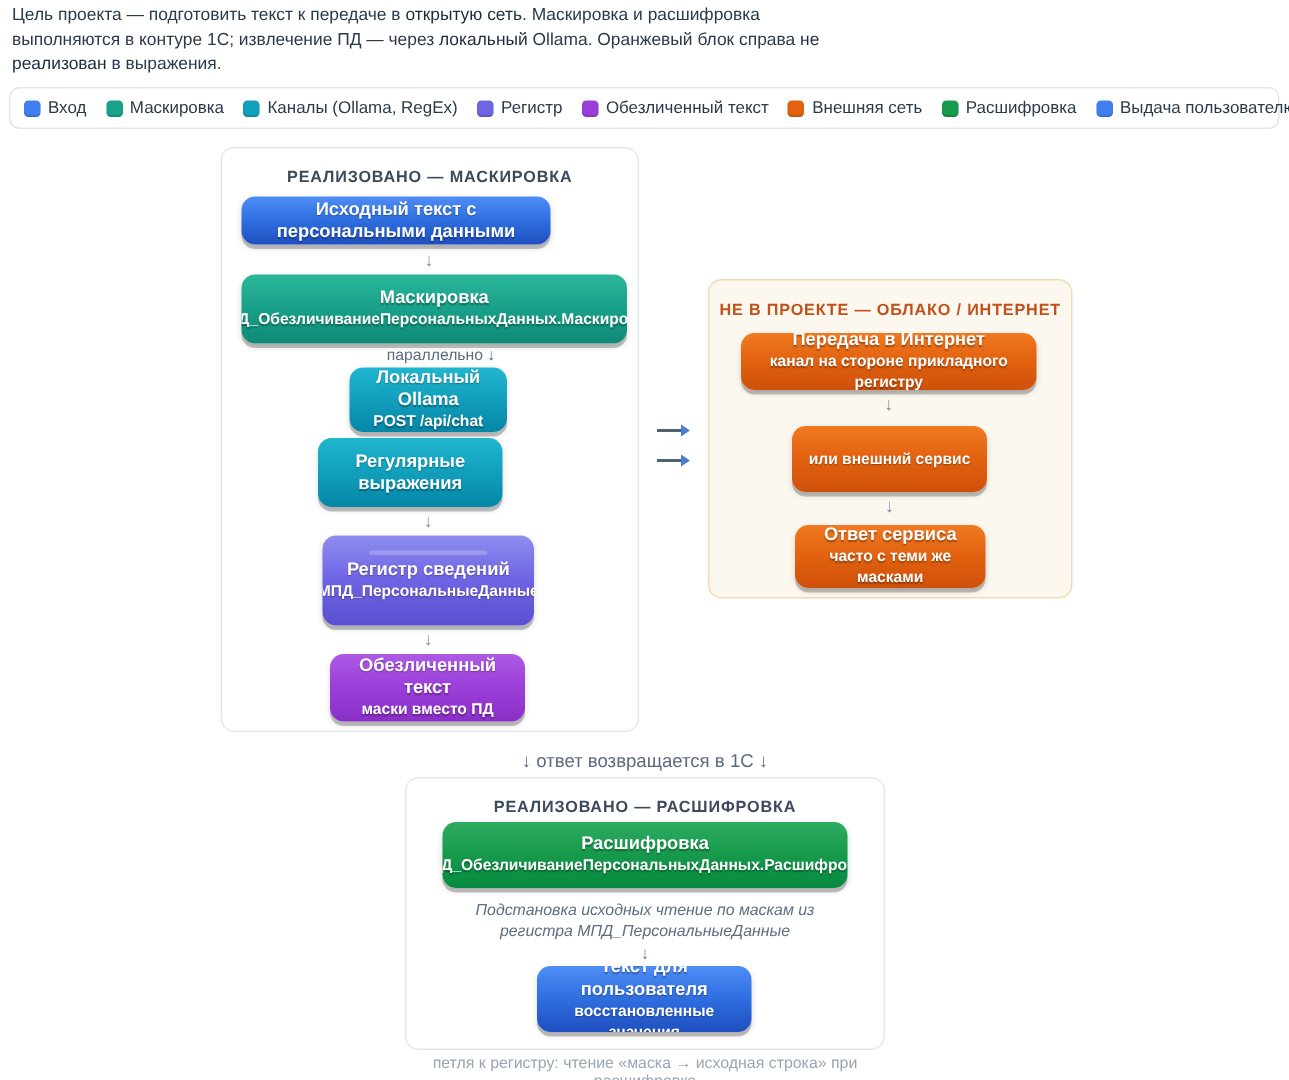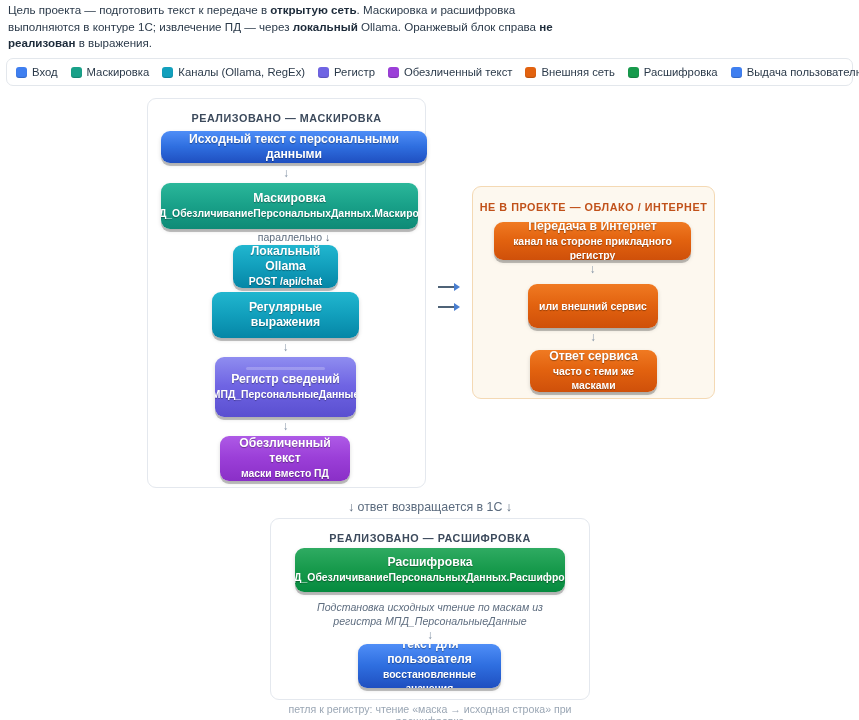--- a/index.html
+++ b/index.html
@@ -17,21 +17,21 @@
   
   .intro {
     position: absolute;
     left: 8px;
     top: 2px;
     width: 545px;
     font-size: 11.6px;
     line-height: 16.5px;
     color: #2b3a4a;
   }
-  .intro b { font-weight: bold; color: #1d2b3a; }
+  .intro b { font-weight: normal; color: #1d2b3a; }
 
   
   .legend {
     position: absolute;
     left: 6px;
     top: 58px;
     width: 847px;
     height: 28px;
     border: 1px solid #e3e7ec;
     border-radius: 7px;
@@ -222,39 +222,39 @@
   <div class="legend-item">
     <span class="legend-swatch" style="background:#3f7ff0"></span>
     <span class="legend-label">Выдача пользователю</span>
   </div>
 </div>
 
 <div class="panel panel-impl" style="left:147px; top:98px; width:279px; height:390px;">
   <div class="panel-title impl" style="margin-top:13px;">РЕАЛИЗОВАНО — МАСКИРОВКА</div>
 </div>
 
-<div class="node g-blue" style="left:161px; top:131px; width:266px; height:32px;">
+<div class="node g-blue" style="left:161px; top:131px; width:206px; height:32px;">
   <div class="t1">Исходный текст с персональными данными</div>
 </div>
 
 <div class="arrow-v" style="left:161px; top:167px; width:250px;">↓</div>
 
 <div class="node g-teal" style="left:161px; top:183px; width:257px; height:46px;">
   <div class="t1">Маскировка</div>
   <div class="t2">МПД_ОбезличиваниеПерсональныхДанных.Маскировка</div>
 </div>
 
 <div class="arrow-lbl" style="left:169px; top:231px; width:250px;">параллельно ↓</div>
 
 <div class="node g-cyan" style="left:233px; top:245px; width:105px; height:43px;">
   <div class="t1">Локальный Ollama</div>
   <div class="t2">POST /api/chat</div>
 </div>
 
-<div class="node g-cyan" style="left:212px; top:292px; width:147px; height:46px;">
+<div class="node g-cyan" style="left:212px; top:292px; width:123px; height:46px;">
   <div class="t1">Регулярные выражения</div>
 </div>
 
 <div class="arrow-v" style="left:212px; top:341px; width:147px;">↓</div>
 
 <div class="node g-indigo sheen" style="left:215px; top:357px; width:141px; height:60px;">
   <div class="t1">Регистр сведений</div>
   <div class="t2">МПД_ПерсональныеДанные</div>
 </div>
 

